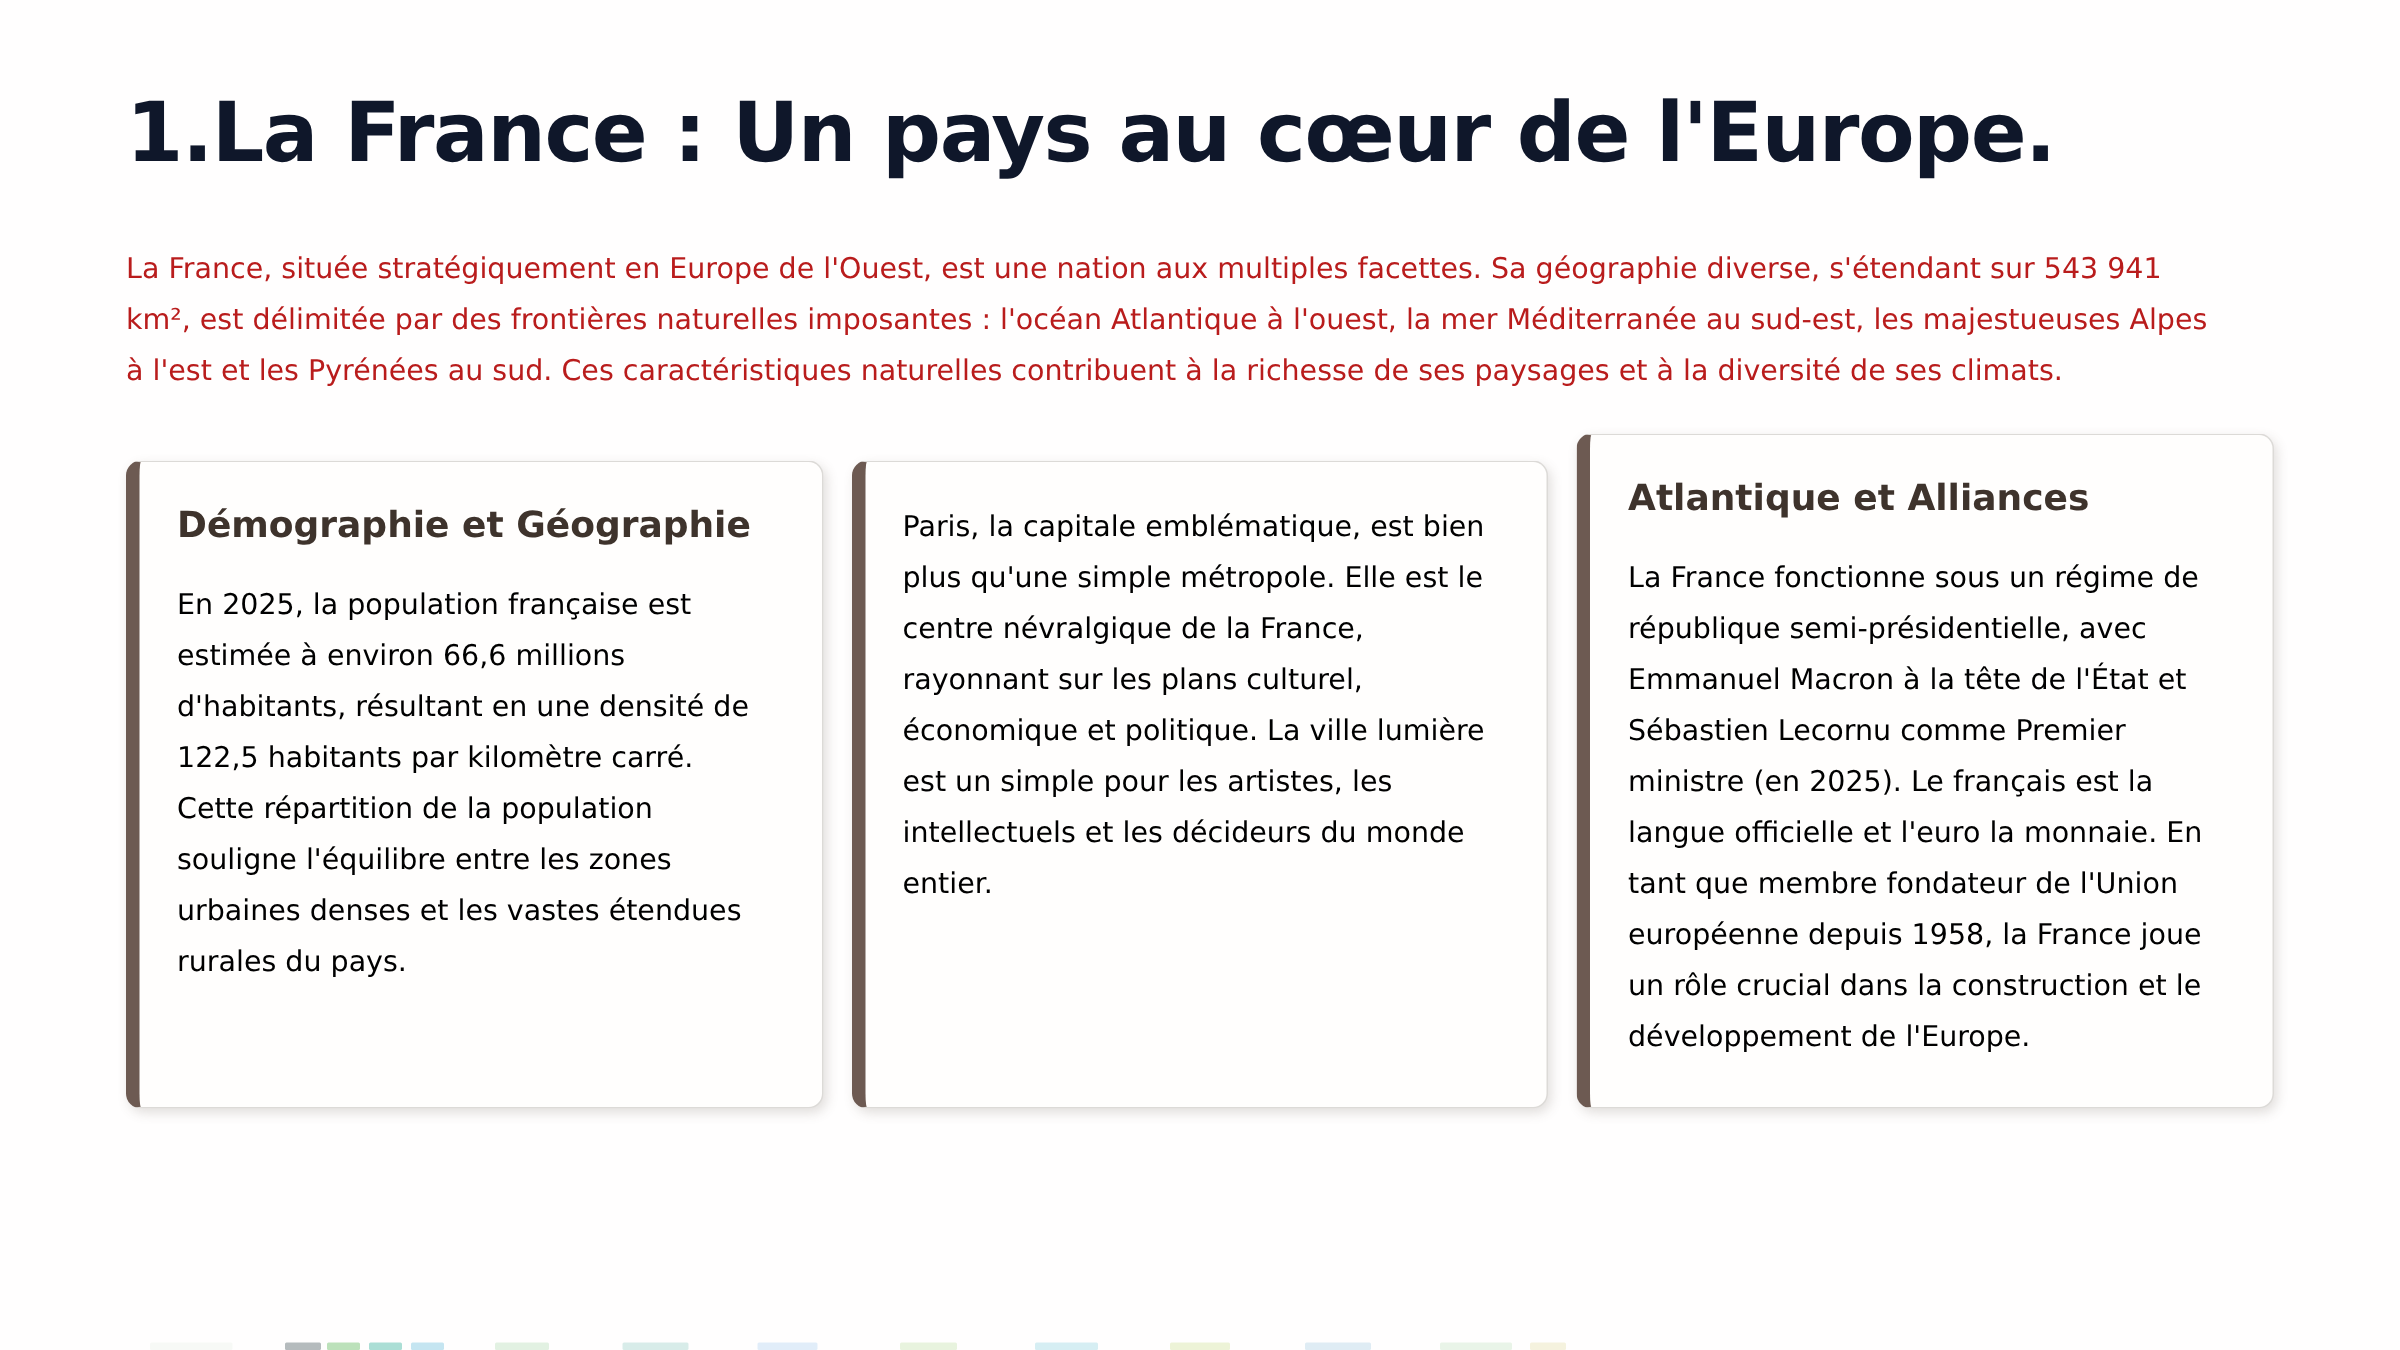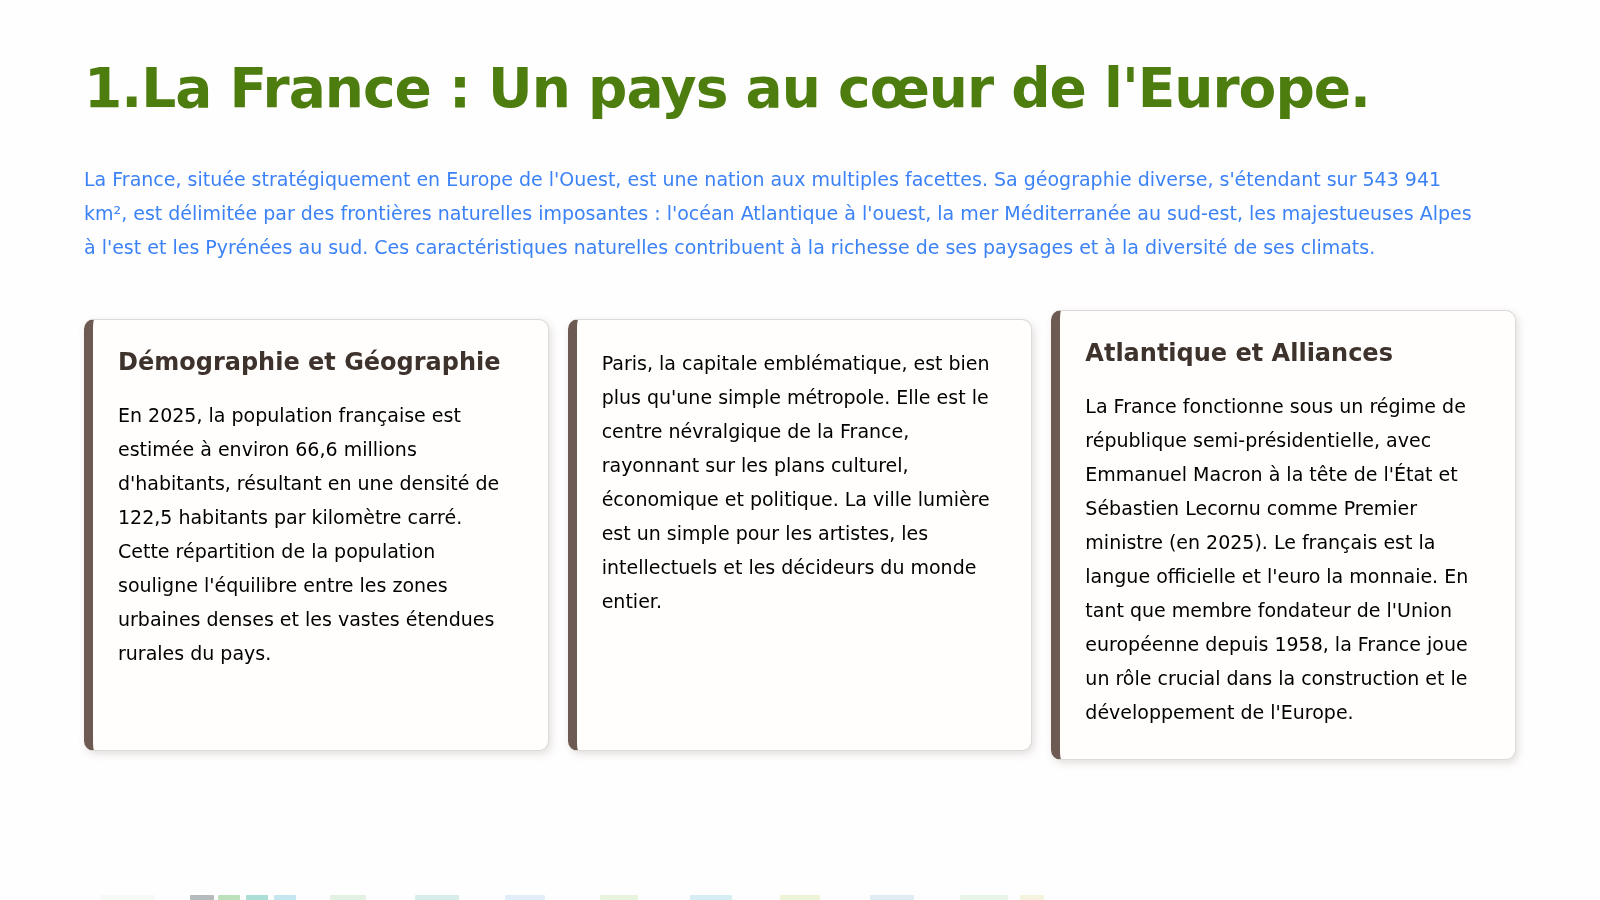--- a/index.html
+++ b/index.html
@@ -18,35 +18,35 @@
   .page {
     padding: 0 84px;
   }
   .page-title {
     margin: 0;
     padding-top: 52px;
     font-size: 55px;
     line-height: 72px;
     font-weight: bold;
     letter-spacing: -1px;
-    color: #4d7c0f;
+    color: #0f172a;
     white-space: nowrap;
   }
   .intro {
     margin-top: 38px;
     font-size: 19px;
     line-height: 34px;
-    color: #3b82f6;
+    color: #b91c1c;
     max-width: 1400px;
   }
   .cards-row {
     display: flex;
     gap: 19px;
-    margin-top: 46px;
-    align-items: center;
+    margin-top: 25px;
+    align-items: flex-end;
   }
   .card {
     flex: 1 1 0;
     box-sizing: border-box;
     background: #fffefd;
     border: 1px solid #dcdad7;
     border-left: 9px solid #6d5a52;
     border-radius: 10px;
     box-shadow: 2px 3px 8px rgba(90, 75, 65, 0.18);
     padding: 26px 34px 30px 25px;

